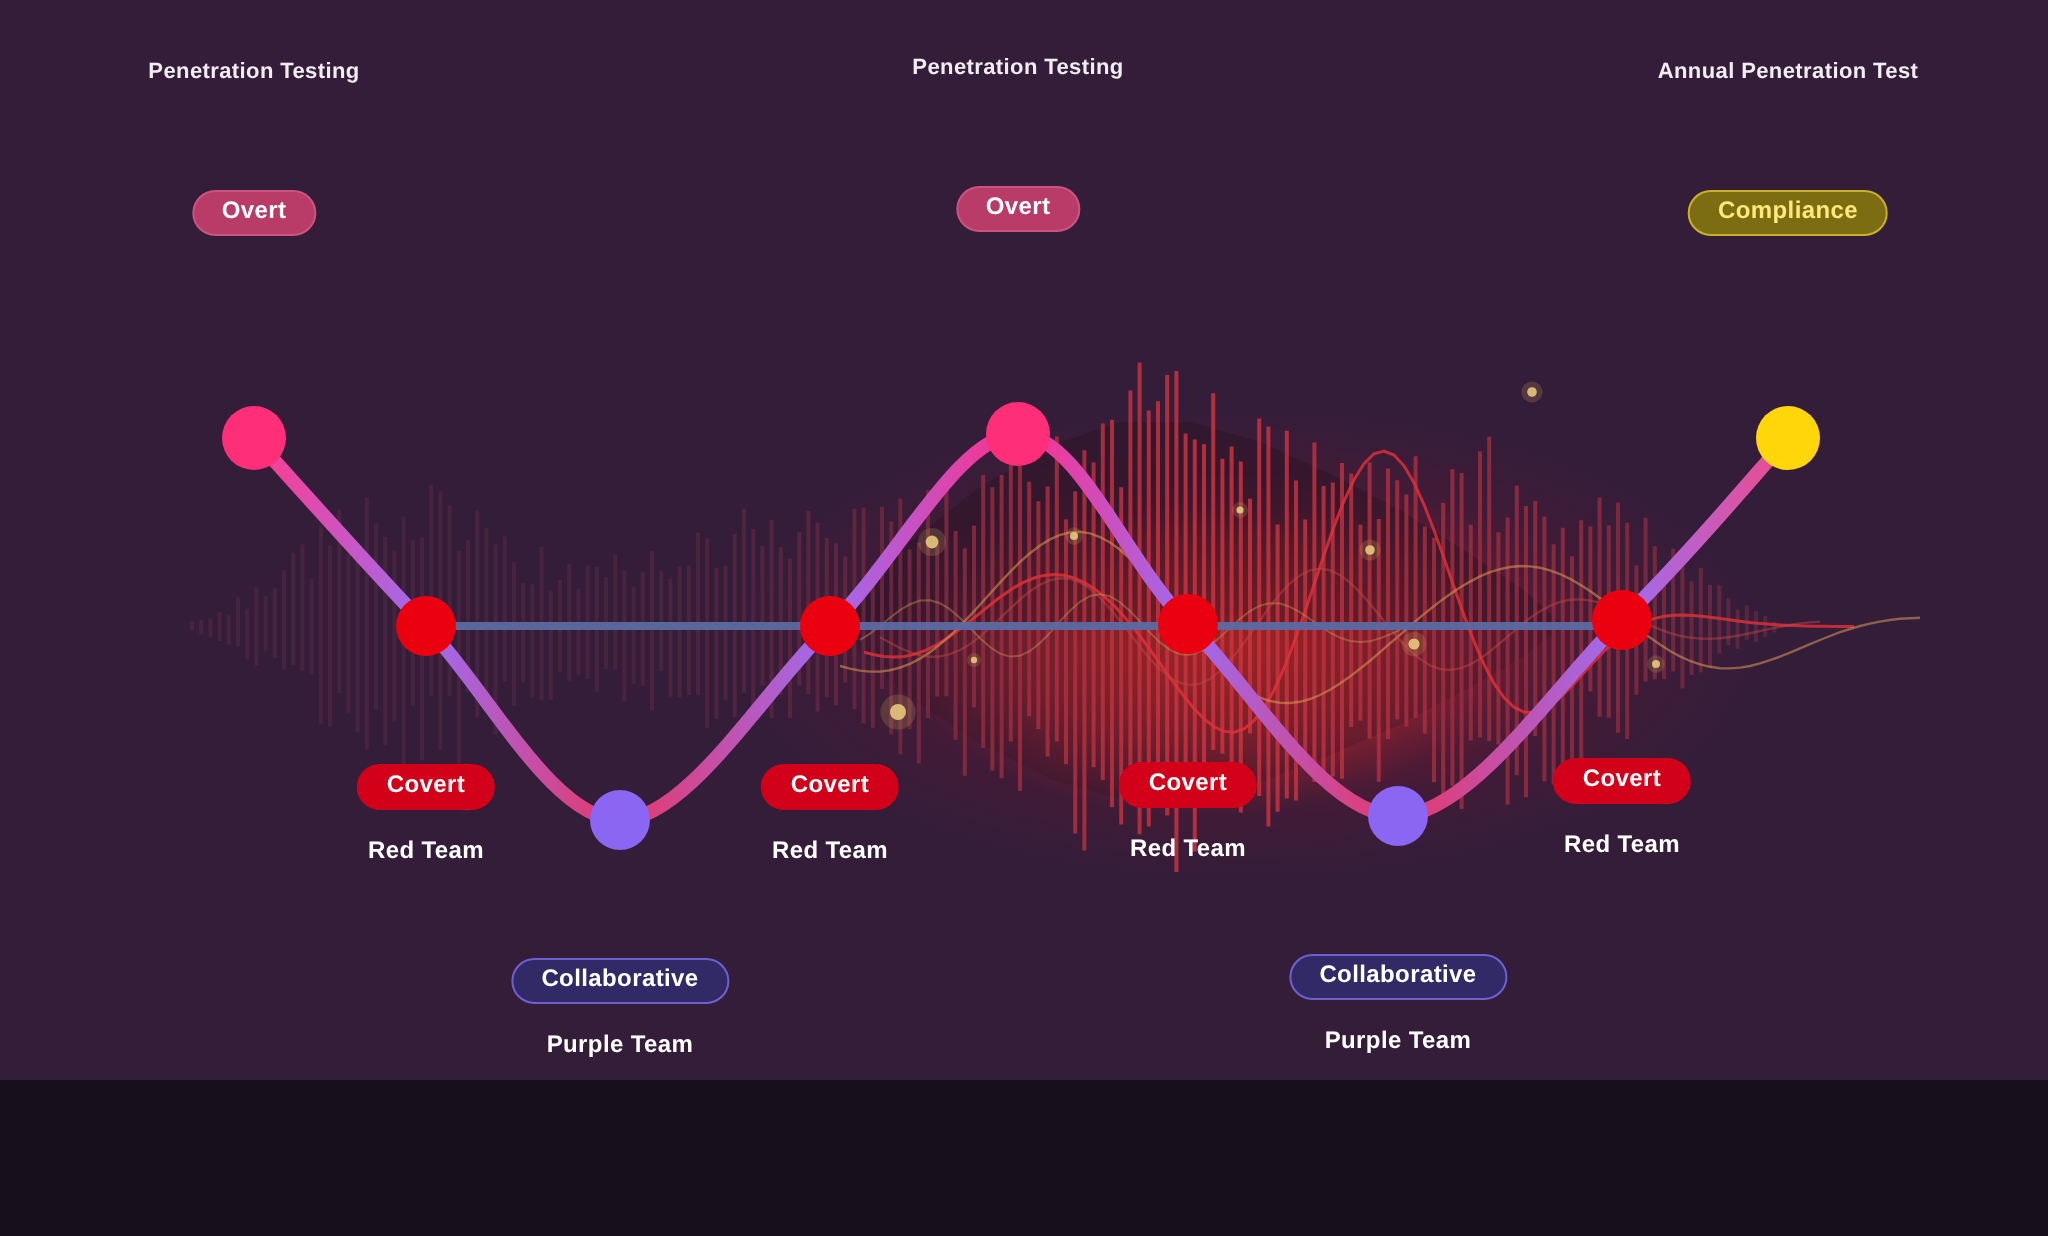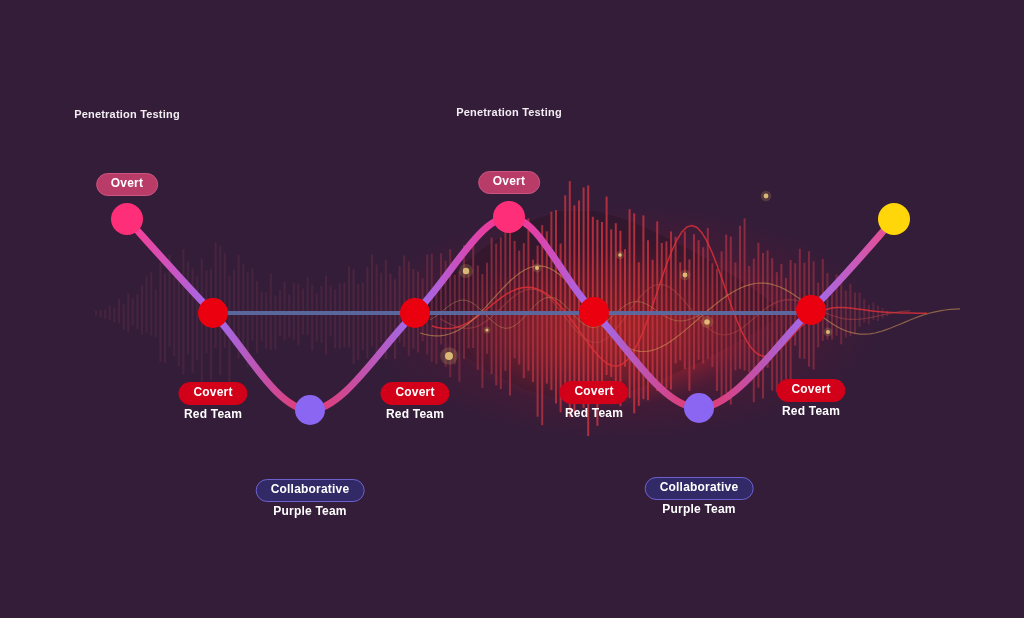--- a/index.html
+++ b/index.html
@@ -1,39 +1,39 @@
 <!DOCTYPE html>
 <html><head>
 <meta charset="utf-8">
 <style>
   html,body{margin:0;padding:0;}
   body{font-family:"Liberation Sans", sans-serif; background:#17101c;}
   .stage{
-    position:relative; width:1024px; height:618px; overflow:hidden;
+    position:relative; width:1024px; height:540px; overflow:hidden;
     background:#341d39;
   }
   .stage svg{position:absolute; left:0; top:0;}
   #labels{position:absolute; left:0; top:0; width:100%; height:100%; pointer-events:none;}
   .milestone{
     position:absolute; display:flex; flex-direction:column; align-items:center;
     transform:translateX(-50%); white-space:nowrap;
   }
   .m-title{
     font-size:11px; font-weight:700; letter-spacing:.2px; color:#f3edf3;
     margin-bottom:5px;
   }
   .m-badge{
     font-size:12px; font-weight:700; letter-spacing:.2px; color:#fff;
     padding:3px 14px 4px 14px; border-radius:12px; border:1.5px solid transparent;
     line-height:1.15;
     margin-top:48px;
   }
   .m-team{
     font-size:12px; font-weight:700; letter-spacing:.2px; color:#ffffff;
-    margin-top:2px;
+    margin-top:13px;
   }
 </style>
 </head>
 <body>
 
 <div class="stage" id="stage" style="background: rgb(52, 29, 57);">
   <svg id="scene" width="1024" height="618" viewBox="0 0 1024 618">
       <defs>
         <radialGradient id="glowG">
           <stop offset="0%" stop-color="#c8221f" stop-opacity="0.78"></stop>
@@ -306,14 +306,18 @@
         <div class="m-team">Red Team</div>
       </div>
       <div class="milestone" style="left: 699px; top: 429px;">
         <div class="m-badge" style="background: rgb(49, 42, 102); border-color: rgb(111, 96, 210); color: rgb(255, 255, 255);">Collaborative</div>
         <div class="m-team">Purple Team</div>
       </div>
       <div class="milestone" style="left: 811px; top: 331px;">
         <div class="m-badge" style="background: rgb(210, 0, 25); border-color: rgb(210, 0, 25); color: rgb(255, 255, 255);">Covert</div>
         <div class="m-team">Red Team</div>
       </div>
+      <div class="milestone" style="left: 894px; bottom: 422px;">
+        <div class="m-title">Annual Penetration Test</div>
+        <div class="m-badge" style="background: rgb(124, 109, 18); border-color: rgb(201, 178, 36); color: rgb(255, 233, 122);">Compliance</div>
+      </div>
     </div>
 </div>
 
 </body></html>

